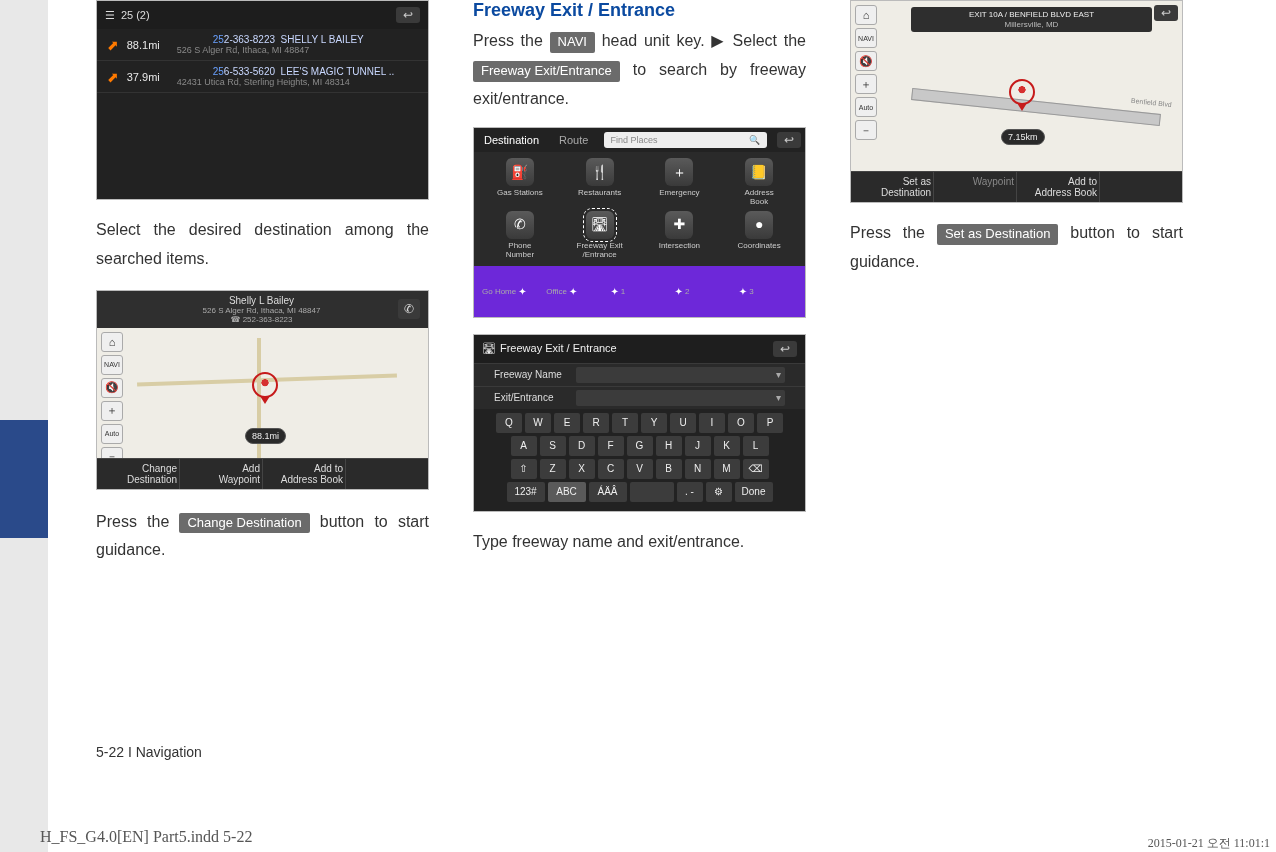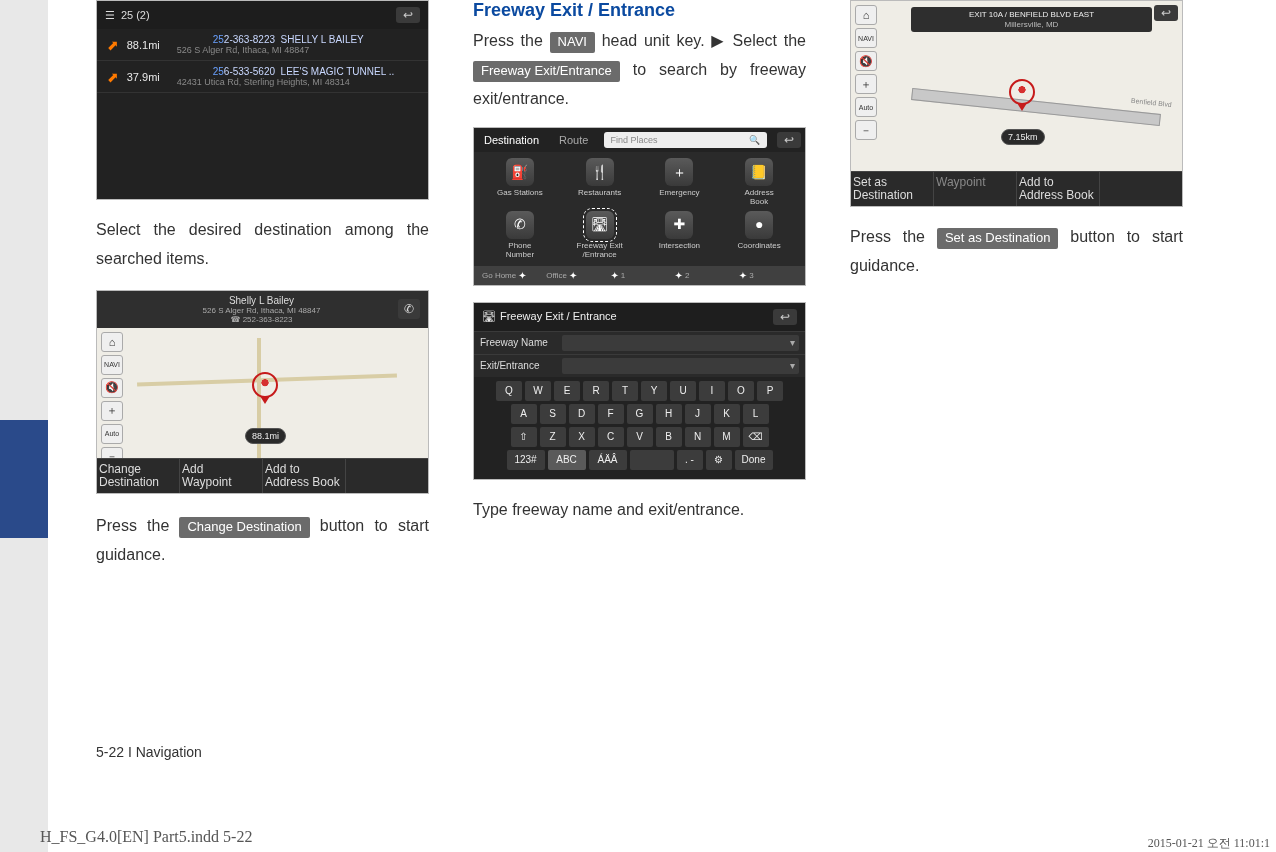--- a/index.html
+++ b/index.html
@@ -171,24 +171,24 @@
       border-radius: 8px;
       border: 1px solid #555;
     }
     .map-footer {
       display: flex;
       background: #2a2a2a;
       border-top: 1px solid #444;
     }
     .map-footer-btn {
       flex: 1;
-      text-align: left;
+      text-align: right;
       padding: 4px 2px;
       color: #ddd;
-      font-size: 12px;
+      font-size: 10px;
       border-right: 1px solid #444;
       line-height: 1.1;
     }
     .map-footer-btn:last-child { border-right: none; }
     
     .shot-dest { height: auto; }
     .dest-tabs { display: flex; align-items: center; background: #222; }
     .dest-tab { padding: 6px 10px; font-size: 11px; color: #aaa; }
     .dest-tab.active { color: #fff; }
     .dest-search-field {
@@ -209,28 +209,28 @@
       margin: 0 auto 3px;
       background: linear-gradient(#5a5a5a,#3a3a3a);
       border-radius: 6px;
       display: flex; align-items: center; justify-content: center;
       font-size: 14px; color: #fff;
     }
     .dest-cell.highlight .dest-icon {
       outline: 1px dashed #fff;
       outline-offset: 2px;
     }
-    .dest-bottom { display: flex; background: #404040; padding: 4px 8px; gap: 6px; }
+    .dest-bottom { display: flex; background: #6d28d9; padding: 20px 8px; gap: 6px; }
     .dest-bottom-cell { flex:1; font-size: 8px; color: #aaa; text-align: left; display:flex; align-items:center; gap:2px; }
     .dest-bottom-cell .plus { color: #fff; font-size: 10px; }
     
     .shot-kbd { height: auto; }
     .kbd-title { display:flex; align-items:center; justify-content:space-between; background:#1e1e1e; padding:6px 8px; color:#eee; font-size:11px; }
     .kbd-title .icon-fw { margin-right: 4px; }
-    .kbd-field-row { display:flex; align-items:center; background:#2a2a2a; padding:3px 6px; border-top:1px solid #3a3a3a; }
+    .kbd-field-row { display:flex; align-items:center; background:#2a2a2a; padding:3px 20px; border-top:1px solid #3a3a3a; }
     .kbd-field-label { width:82px; color:#ddd; font-size:10px; }
     .kbd-field { flex:1; background:#3b3b3b; height:16px; border-radius:2px; display:flex; justify-content:flex-end; align-items:center; padding-right:4px; color:#aaa; font-size:10px; }
     .kbd-rows { background:#222; padding:4px 6px 6px; }
     .kbd-row { display:flex; gap:3px; justify-content:center; margin-bottom:3px; }
     .kbd-key { background:#3c3c3c; color:#eee; font-size:10px; width:26px; height:20px; display:flex; align-items:center; justify-content:center; border-radius:2px; }
     .kbd-key.wide { width:38px; }
     .kbd-key.space { width:44px; }
     .kbd-key.light { background:#5a5a5a; }
     .phone-btn { width: 22px; height: 20px; background: #3a3a3a; border-radius:3px; display:flex; align-items:center; justify-content:center; color:#ddd; font-size:12px; }
   </style>

